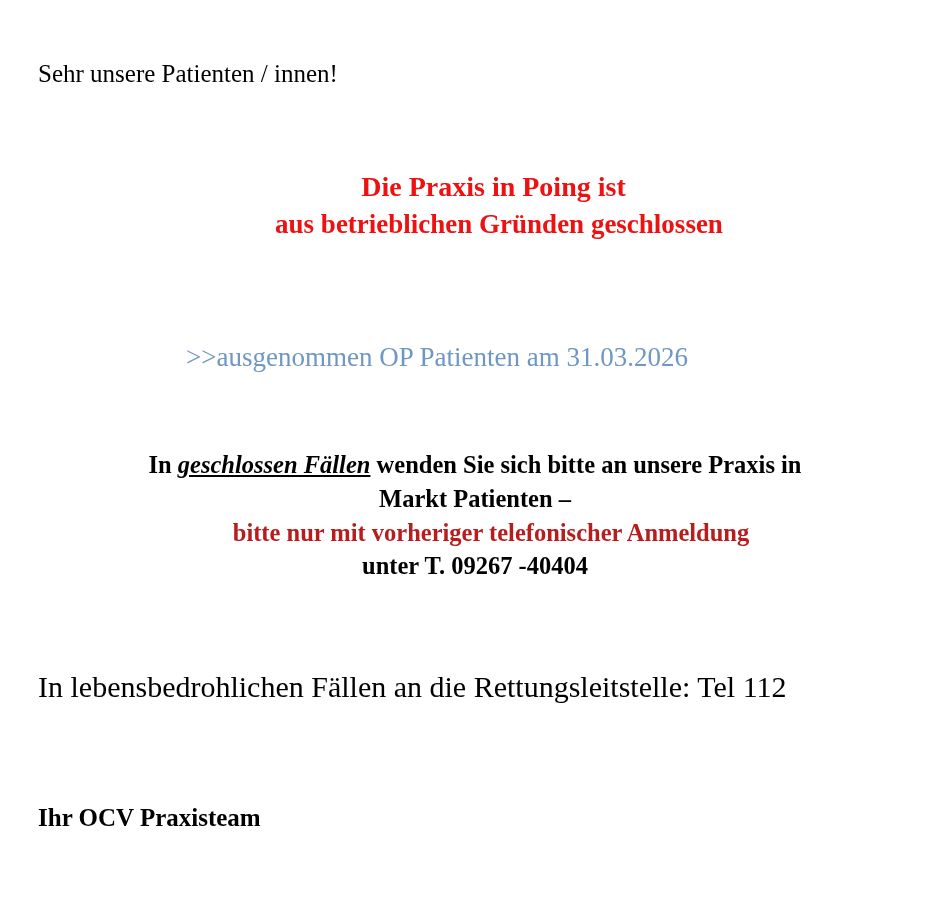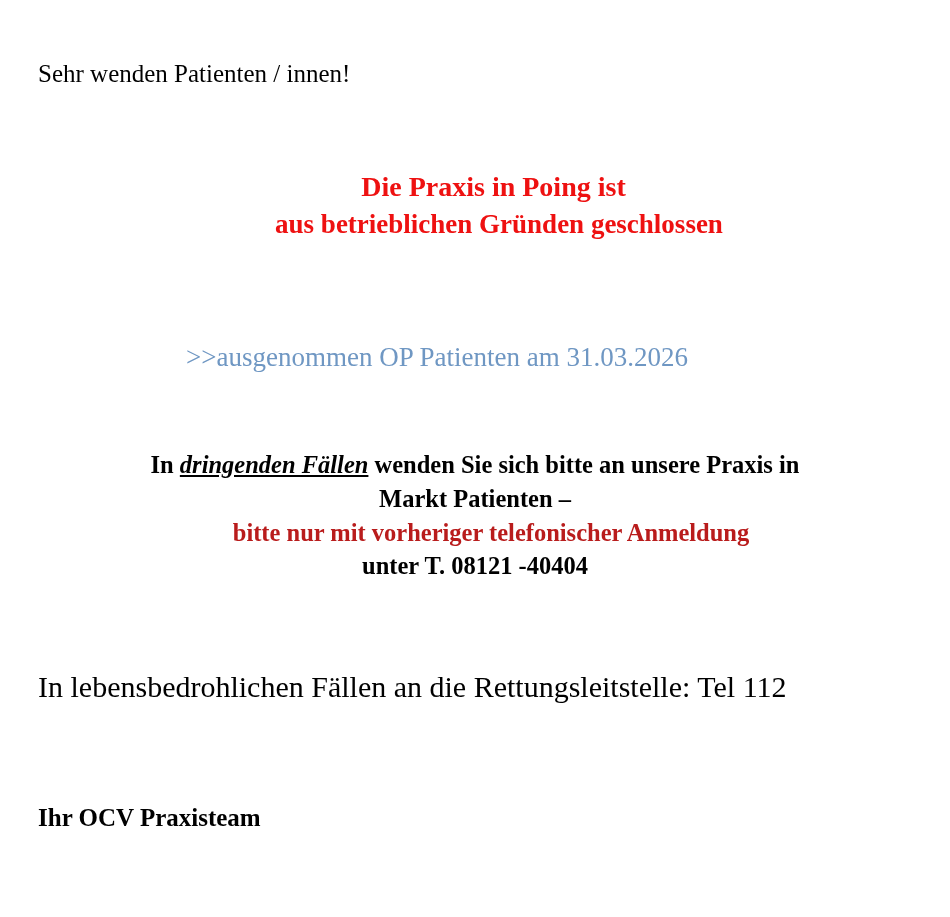--- a/index.html
+++ b/index.html
@@ -99,37 +99,37 @@
     line-height: 1.25;
     font-weight: bold;
     white-space: nowrap;
   }
 </style>
 </head>
 <body>
 
 <div class="page">
 
-  <div class="salutation">Sehr wenden Patienten / innen!</div>
+  <div class="salutation">Sehr unsere Patienten / innen!</div>
 
   <div class="closure-block">
     <div class="line1">Die Praxis in Poing ist</div>
     <div class="line3">aus betrieblichen Gründen geschlossen</div>
   </div>
 
   <div class="op-note">
     <span>&gt;&gt;ausgenommen OP Patienten am 31.03.2026</span>
   </div>
 
   <div class="urgent-block">
     <div>
-      <span>In </span><span class="emph">dringenden Fällen</span><span> wenden Sie sich bitte an unsere Praxis in</span>
+      <span>In </span><span class="emph">geschlossen Fällen</span><span> wenden Sie sich bitte an unsere Praxis in</span>
     </div>
     <div>Markt Patienten –</div>
     <div class="red">bitte nur mit vorheriger telefonischer Anmeldung</div>
-    <div>unter T. 08121 -40404</div>
+    <div>unter T. 09267 -40404</div>
   </div>
 
   <div class="emergency">In lebensbedrohlichen Fällen an die Rettungsleitstelle: Tel 112</div>
 
   <div class="signature">Ihr OCV Praxisteam</div>
 
 </div>
 
 </body></html>

